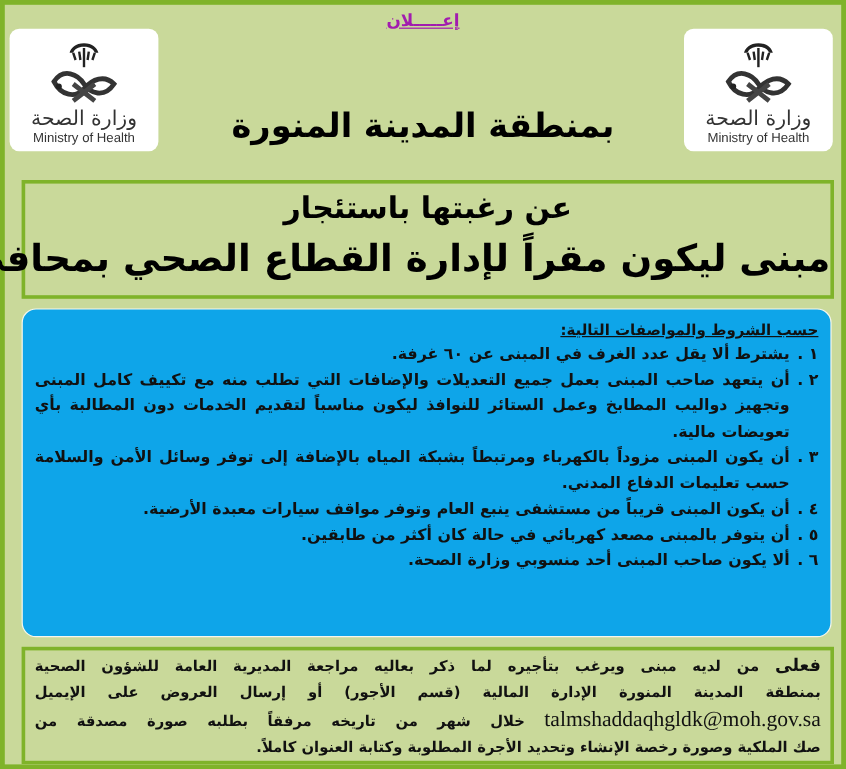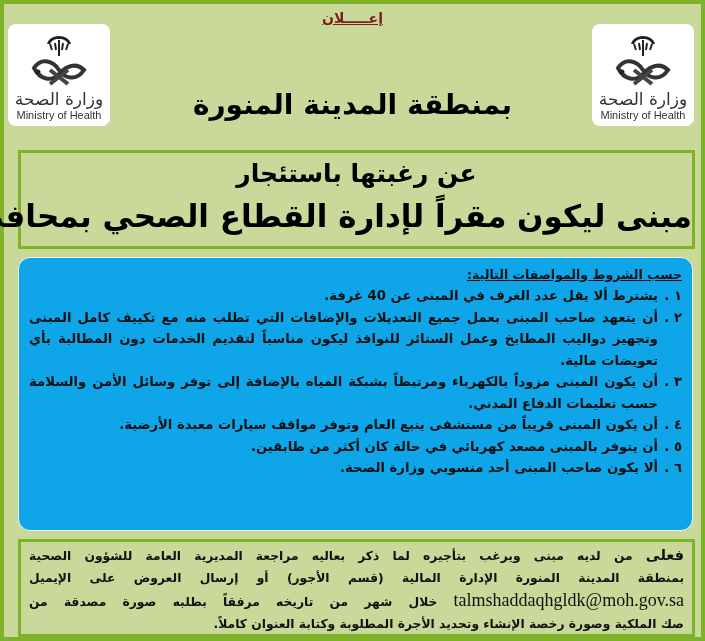--- a/index.html
+++ b/index.html
@@ -3,34 +3,34 @@
   <meta charset="utf-8">
   <style>
     * { box-sizing: border-box; margin: 0; padding: 0; }
     html, body { width: 705px; height: 641px; overflow: hidden; background: #7fb32a; }
     body { font-family: "DejaVu Sans", sans-serif; }
     .page {
       position: absolute; left: 0; top: 0; width: 705px; height: 641px;
       background: #c9d99a; border: 4px solid #7fb32a;
     }
     .logo {
-      position: absolute; top: 20px; width: 102px; height: 102px;
+      position: absolute; top: 20px; width: 124px; height: 102px;
       background: #ffffff; border-radius: 8px;
       display: flex; flex-direction: column; align-items: center; justify-content: flex-start;
       padding-top: 8px;
     }
     .logo.right { right: 7px; }
     .logo.left { left: 4px; }
     .logo svg { display: block; }
     .logo .ar { font-family: "DejaVu Sans", sans-serif; font-size: 17px; color: #333; direction: rtl; line-height: 20px; margin-top: 1px; }
     .logo .en { font-family: "Liberation Sans", sans-serif; font-size: 11px; color: #333; line-height: 13px; }
     .announce {
       position: absolute; top: 6px; left: 0; right: 0; text-align: center;
       font-family: "DejaVu Sans", sans-serif; font-weight: bold; font-size: 14px;
-      text-decoration: underline; direction: rtl; color: #7f1d1d;
+      text-decoration: underline; direction: rtl; color: #a21caf;
     }
     .headline {
       position: absolute; left: 115px; right: 115px; text-align: center; direction: rtl;
       font-family: "DejaVu Sans", sans-serif; font-weight: bold; color: #000;
       white-space: nowrap;
     }
     .headline.l1 { top: 36px; font-size: 30px; letter-spacing: -0.5px; }
     .headline.l2 { top: 84px; font-size: 28px; }
     .subbox {
       position: absolute; left: 14px; top: 146px; width: 677px; height: 99px;
@@ -102,21 +102,21 @@
   <div class="subbox">
     <div class="s1">عن رغبتها باستئجار</div>
     <div class="s2">مبنى ليكون مقراً لإدارة القطاع الصحي بمحافظة ينبع</div>
   </div>
 
   <div class="terms">
     <div class="heading">حسب الشروط والمواصفات التالية:</div>
     <ol>
       <li>
         <span class="num">١ .</span>
-        <span class="txt">يشترط ألا يقل عدد الغرف في المبنى عن 40 غرفة.</span>
+        <span class="txt">يشترط ألا يقل عدد الغرف في المبنى عن ٦٠ غرفة.</span>
       </li>
       <li>
         <span class="num">٢ .</span>
         <span class="txt">أن يتعهد صاحب المبنى بعمل جميع التعديلات والإضافات التي تطلب منه مع تكييف كامل المبنى وتجهيز دواليب المطابخ وعمل الستائر للنوافذ ليكون مناسباً لتقديم الخدمات دون المطالبة بأي تعويضات مالية.</span>
       </li>
       <li>
         <span class="num">٣ .</span>
         <span class="txt">أن يكون المبنى مزوداً بالكهرباء ومرتبطاً بشبكة المياه بالإضافة إلى توفر وسائل الأمن والسلامة حسب تعليمات الدفاع المدني.</span>
       </li>
       <li>

